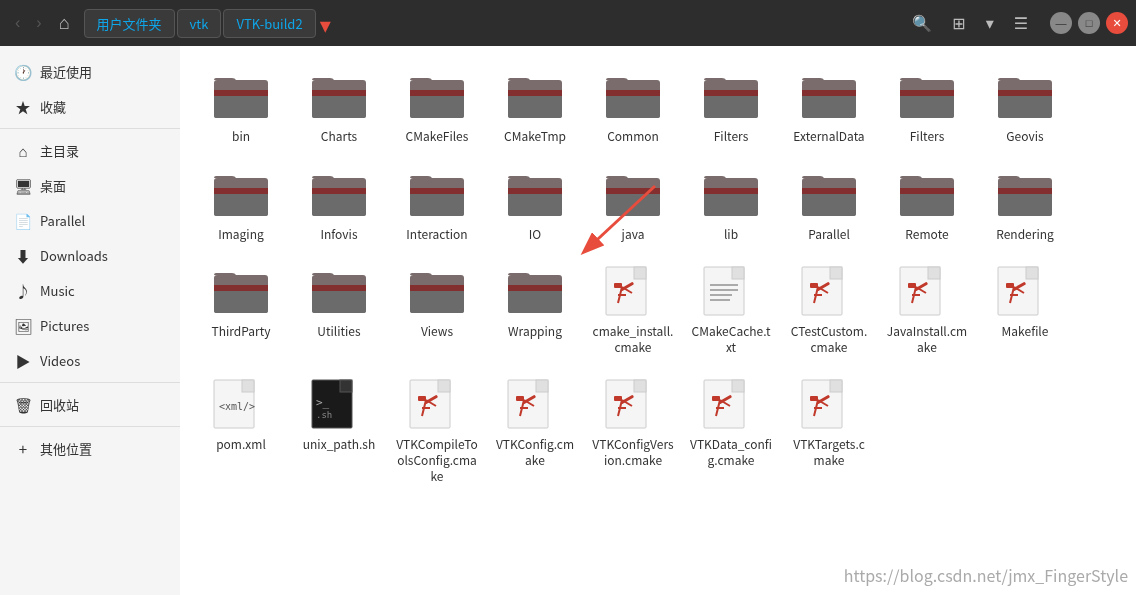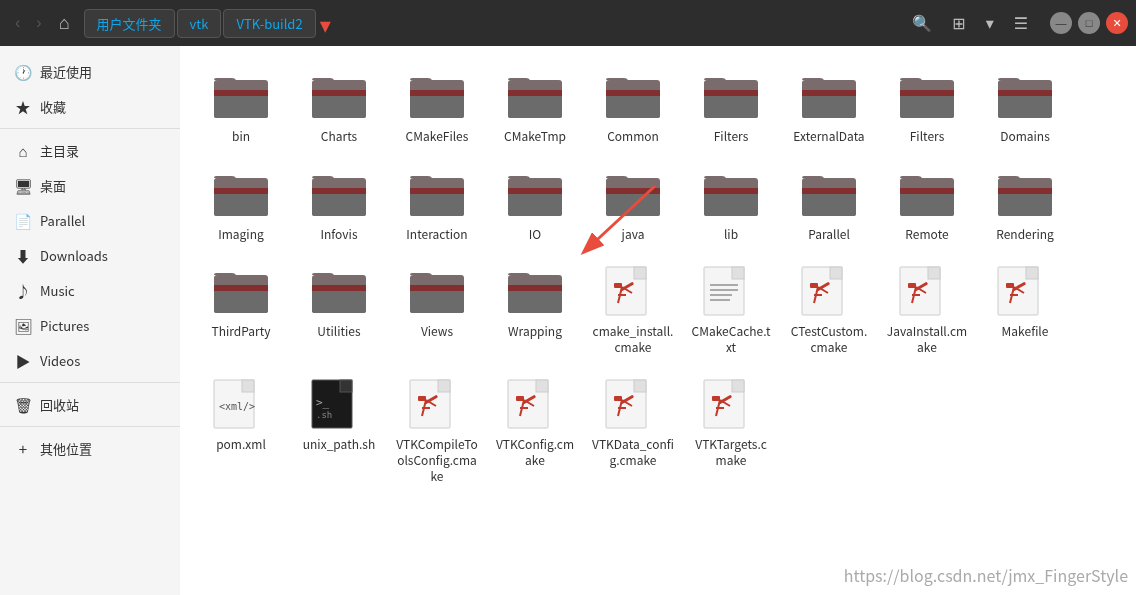--- a/index.html
+++ b/index.html
@@ -372,21 +372,21 @@
     <div class="file-icon"><svg width="58" height="52" viewBox="0 0 58 52" xmlns="http://www.w3.org/2000/svg">
 
     <rect x="2" y="10" width="54" height="38" rx="3" ry="3" fill="#7a6c6c"></rect>
 
     <path d="M2,10 Q2,8 4,8 L20,8 Q23,8 24,10 Z" fill="#7a6c6c"></path>
 
     <rect x="2" y="20" width="54" height="28" rx="2" ry="2" fill="#6b6b6b"></rect>
 
     <rect x="2" y="20" width="54" height="6" rx="2" ry="0" fill="#8b2020" opacity="0.8"></rect>
   </svg></div>
-    <div class="file-label">Domains</div>
+    <div class="file-label">Geovis</div>
   </div>
         <div class="file-item">
     <div class="file-icon"><svg width="58" height="52" viewBox="0 0 58 52" xmlns="http://www.w3.org/2000/svg">
 
     <rect x="2" y="10" width="54" height="38" rx="3" ry="3" fill="#7a6c6c"></rect>
 
     <path d="M2,10 Q2,8 4,8 L20,8 Q23,8 24,10 Z" fill="#7a6c6c"></path>
 
     <rect x="2" y="20" width="54" height="28" rx="2" ry="2" fill="#6b6b6b"></rect>
 
@@ -645,20 +645,32 @@
     <div class="file-icon"><svg width="52" height="52" viewBox="0 0 52 52" xmlns="http://www.w3.org/2000/svg">
     <rect x="2" y="2" width="40" height="48" rx="1" fill="#f5f5f5" stroke="#ccc" stroke-width="1"></rect>
     <path d="M30,2 L42,14 L30,14 Z" fill="#ccc"></path>
     <rect x="30" y="2" width="12" height="12" fill="#e0e0e0" stroke="#ccc" stroke-width="1"></rect>
 
     <path d="M18,22 L14,38 M18,22 L28,28 M14,30 L22,30" stroke="#c0392b" stroke-width="2" fill="none"></path>
     <rect x="10" y="18" width="8" height="5" rx="1" fill="#c0392b"></rect>
     <rect x="16" y="20" width="14" height="3" rx="1" fill="#c0392b" transform="rotate(-30,23,21)"></rect>
   </svg></div>
     <div class="file-label">VTKConfig.cmake</div>
+  </div>
+        <div class="file-item">
+    <div class="file-icon"><svg width="52" height="52" viewBox="0 0 52 52" xmlns="http://www.w3.org/2000/svg">
+    <rect x="2" y="2" width="40" height="48" rx="1" fill="#f5f5f5" stroke="#ccc" stroke-width="1"></rect>
+    <path d="M30,2 L42,14 L30,14 Z" fill="#ccc"></path>
+    <rect x="30" y="2" width="12" height="12" fill="#e0e0e0" stroke="#ccc" stroke-width="1"></rect>
+
+    <path d="M18,22 L14,38 M18,22 L28,28 M14,30 L22,30" stroke="#c0392b" stroke-width="2" fill="none"></path>
+    <rect x="10" y="18" width="8" height="5" rx="1" fill="#c0392b"></rect>
+    <rect x="16" y="20" width="14" height="3" rx="1" fill="#c0392b" transform="rotate(-30,23,21)"></rect>
+  </svg></div>
+    <div class="file-label">VTKConfigVersion.cmake</div>
   </div>
         <div class="file-item">
     <div class="file-icon"><svg width="52" height="52" viewBox="0 0 52 52" xmlns="http://www.w3.org/2000/svg">
     <rect x="2" y="2" width="40" height="48" rx="1" fill="#f5f5f5" stroke="#ccc" stroke-width="1"></rect>
     <path d="M30,2 L42,14 L30,14 Z" fill="#ccc"></path>
     <rect x="30" y="2" width="12" height="12" fill="#e0e0e0" stroke="#ccc" stroke-width="1"></rect>
 
     <path d="M18,22 L14,38 M18,22 L28,28 M14,30 L22,30" stroke="#c0392b" stroke-width="2" fill="none"></path>
     <rect x="10" y="18" width="8" height="5" rx="1" fill="#c0392b"></rect>
     <rect x="16" y="20" width="14" height="3" rx="1" fill="#c0392b" transform="rotate(-30,23,21)"></rect>

